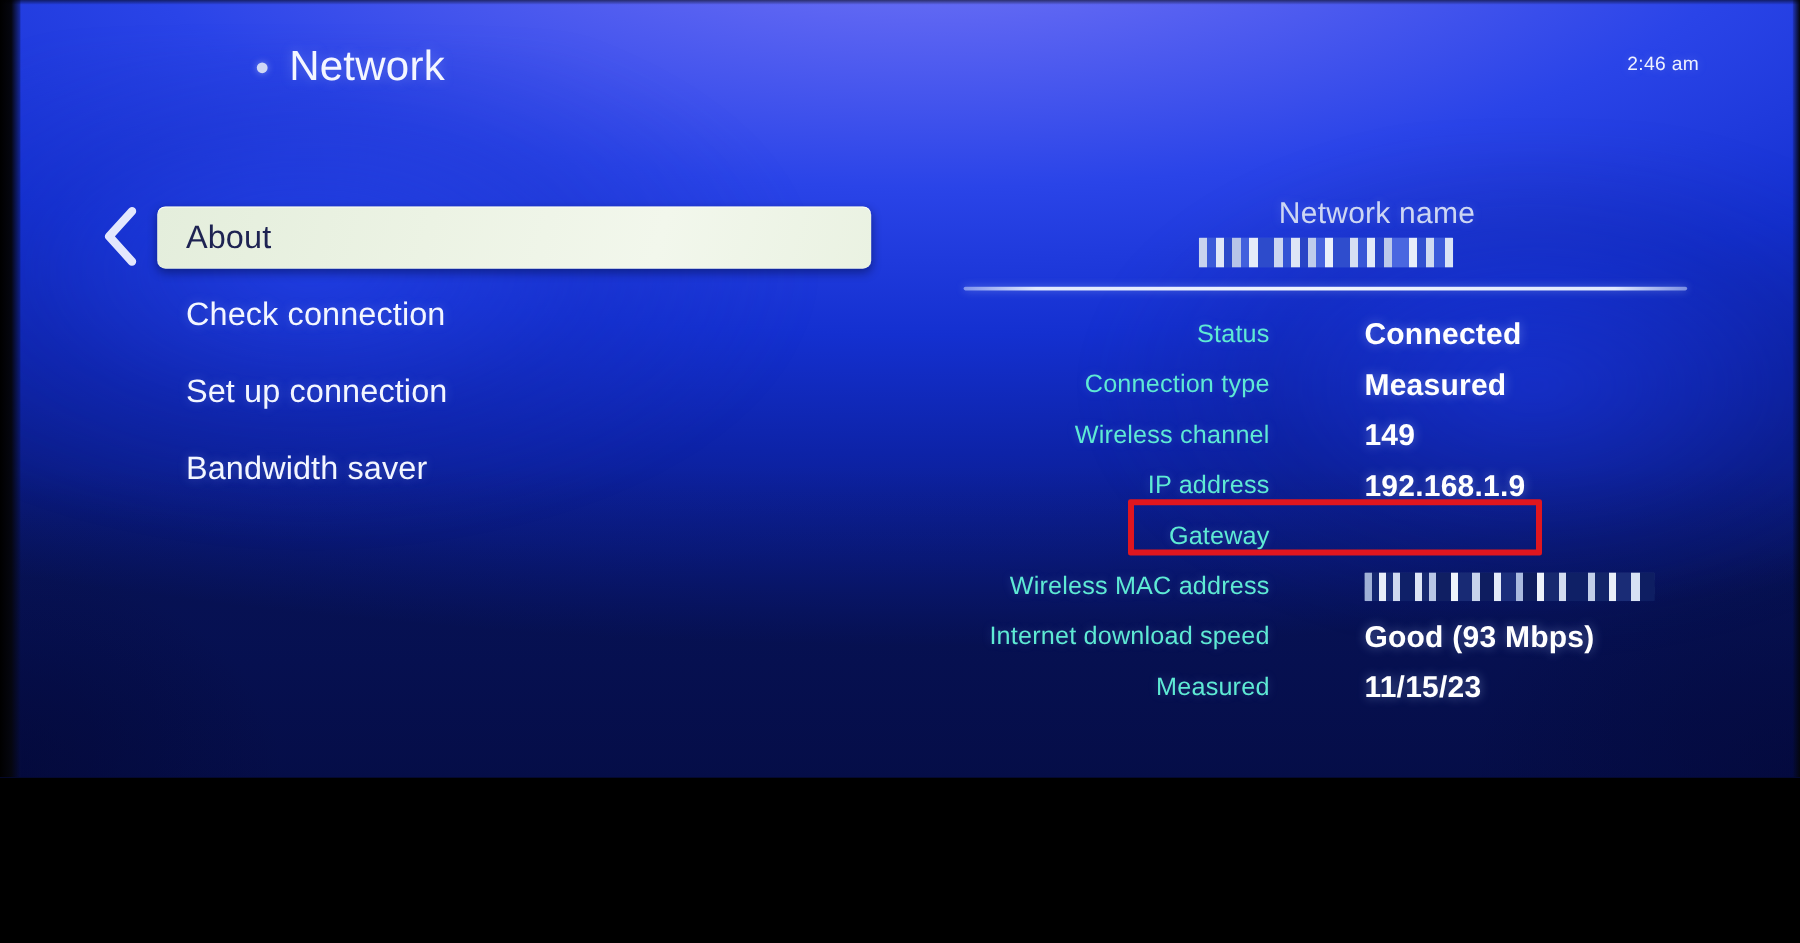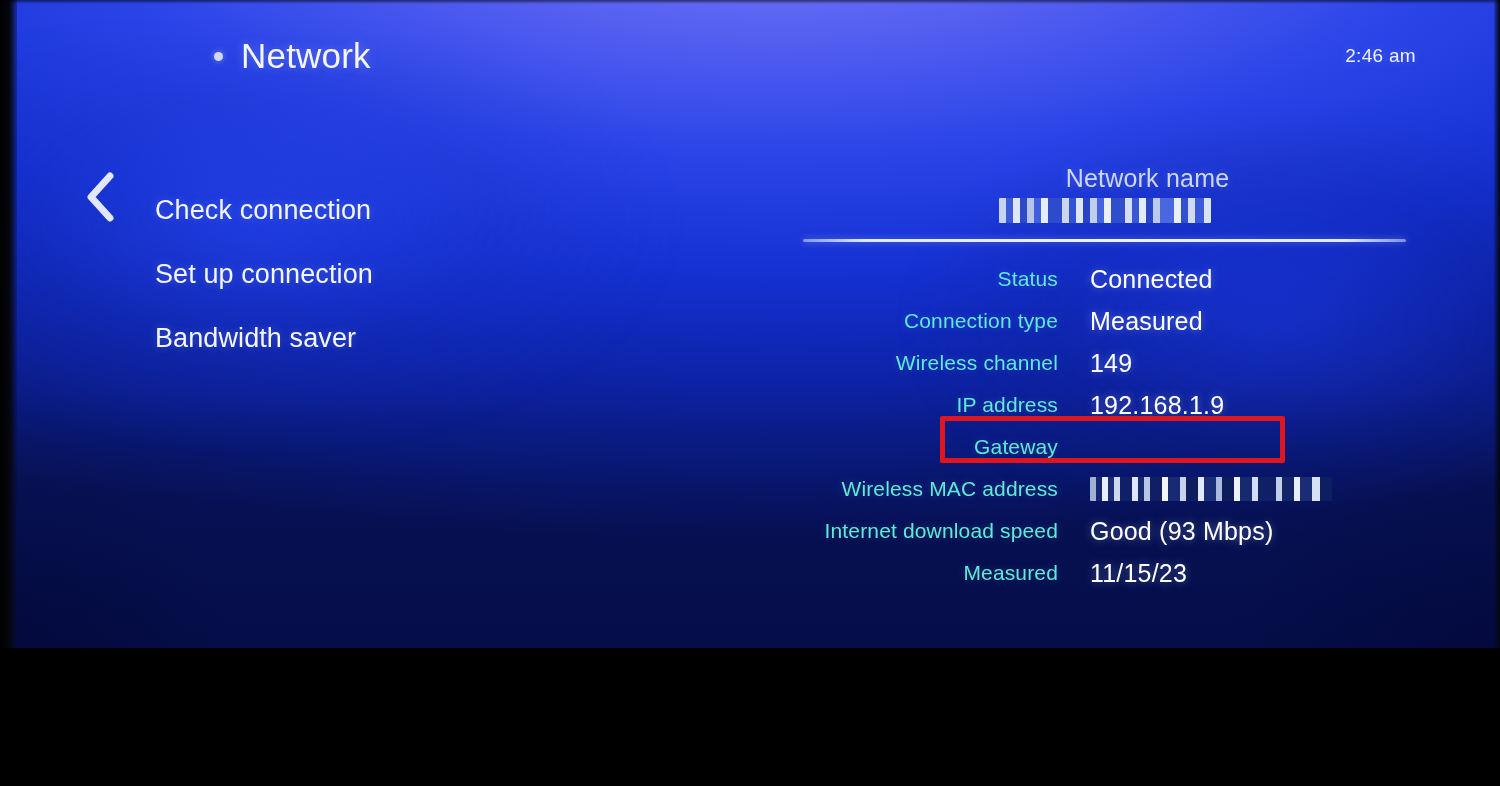--- a/index.html
+++ b/index.html
@@ -107,21 +107,21 @@
     width: 9px;
     height: 9px;
     border-radius: 50%;
     background: #cfd8f5;
     box-shadow: 0 0 6px rgba(200,215,255,0.5);
   }
   .clock {
     position: absolute;
     right: 84px;
     top: 45px;
-    font-size: 19px;
+    font-size: 16px;
     font-weight: 400;
     color: #eef1ff;
     letter-spacing: 0.3px;
     text-shadow: 0 0 8px rgba(170,190,255,0.3);
   }
 
   
   .back-chevron {
     position: absolute;
     left: 83px;
@@ -211,27 +211,28 @@
     font-size: 21px;
     font-weight: 400;
     color: #5eead4;
     letter-spacing: 0.15px;
     text-shadow: 0 0 8px rgba(150,175,255,0.25);
     white-space: nowrap;
   }
   .detail-value {
     flex: 1;
     font-size: 25px;
-    font-weight: 400;
+    font-weight: 700;
     color: #ffffff;
     letter-spacing: 0.2px;
     text-shadow: 0 0 9px rgba(175,200,255,0.45);
     white-space: nowrap;
     display: flex;
     align-items: center;
+    margin-left: 47px;
   }
 
   
   .pixelated {
     display: inline-block;
     height: 22px;
     border-radius: 1px;
     image-rendering: pixelated;
     filter: blur(0.4px);
   }
@@ -317,20 +318,23 @@
   <div class="header-title">Network</div>
   <div class="clock">2:46 am</div>
 
   <div class="back-chevron">
     <svg width="34" height="52" viewBox="0 0 34 52" aria-hidden="true">
       <polyline points="27,5 8,26 27,47" fill="none" stroke="#eef1ff" stroke-width="7" stroke-linecap="round" stroke-linejoin="round" opacity="0.95"></polyline>
     </svg>
   </div>
 
   <div class="menu">
+    <div class="menu-item selected">
+      <span>About</span>
+    </div>
     <div class="menu-item spaced">
       <span>Check connection</span>
     </div>
     <div class="menu-item spaced">
       <span>Set up connection</span>
     </div>
     <div class="menu-item spaced">
       <span>Bandwidth saver</span>
     </div>
   </div>

